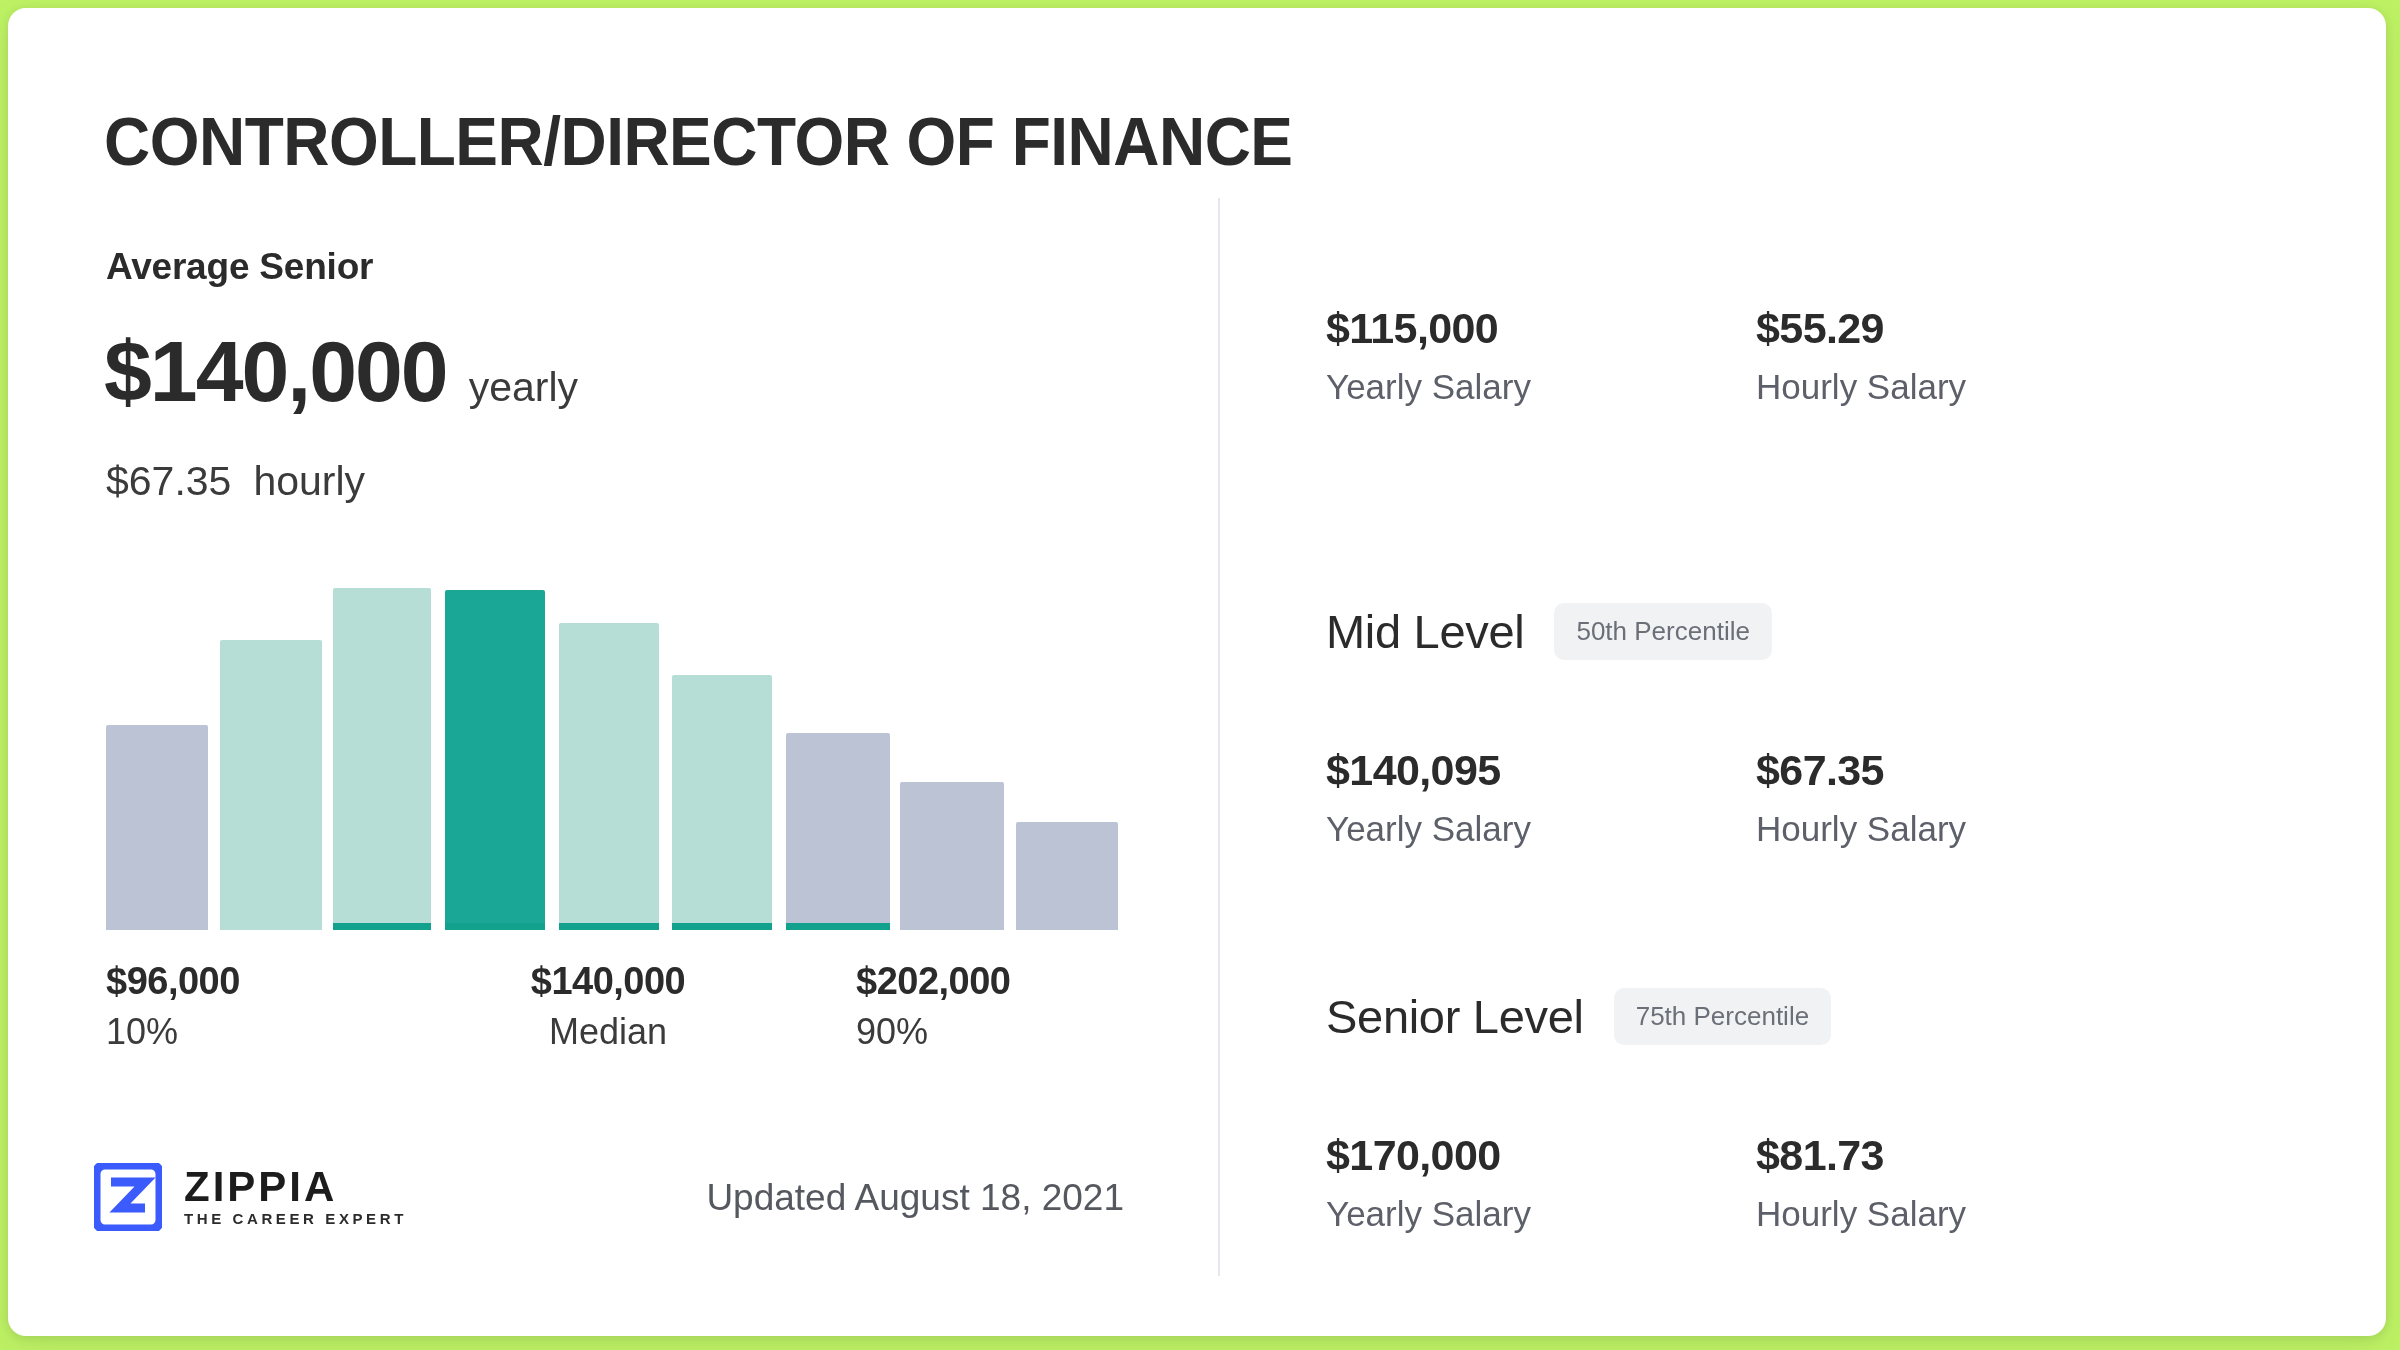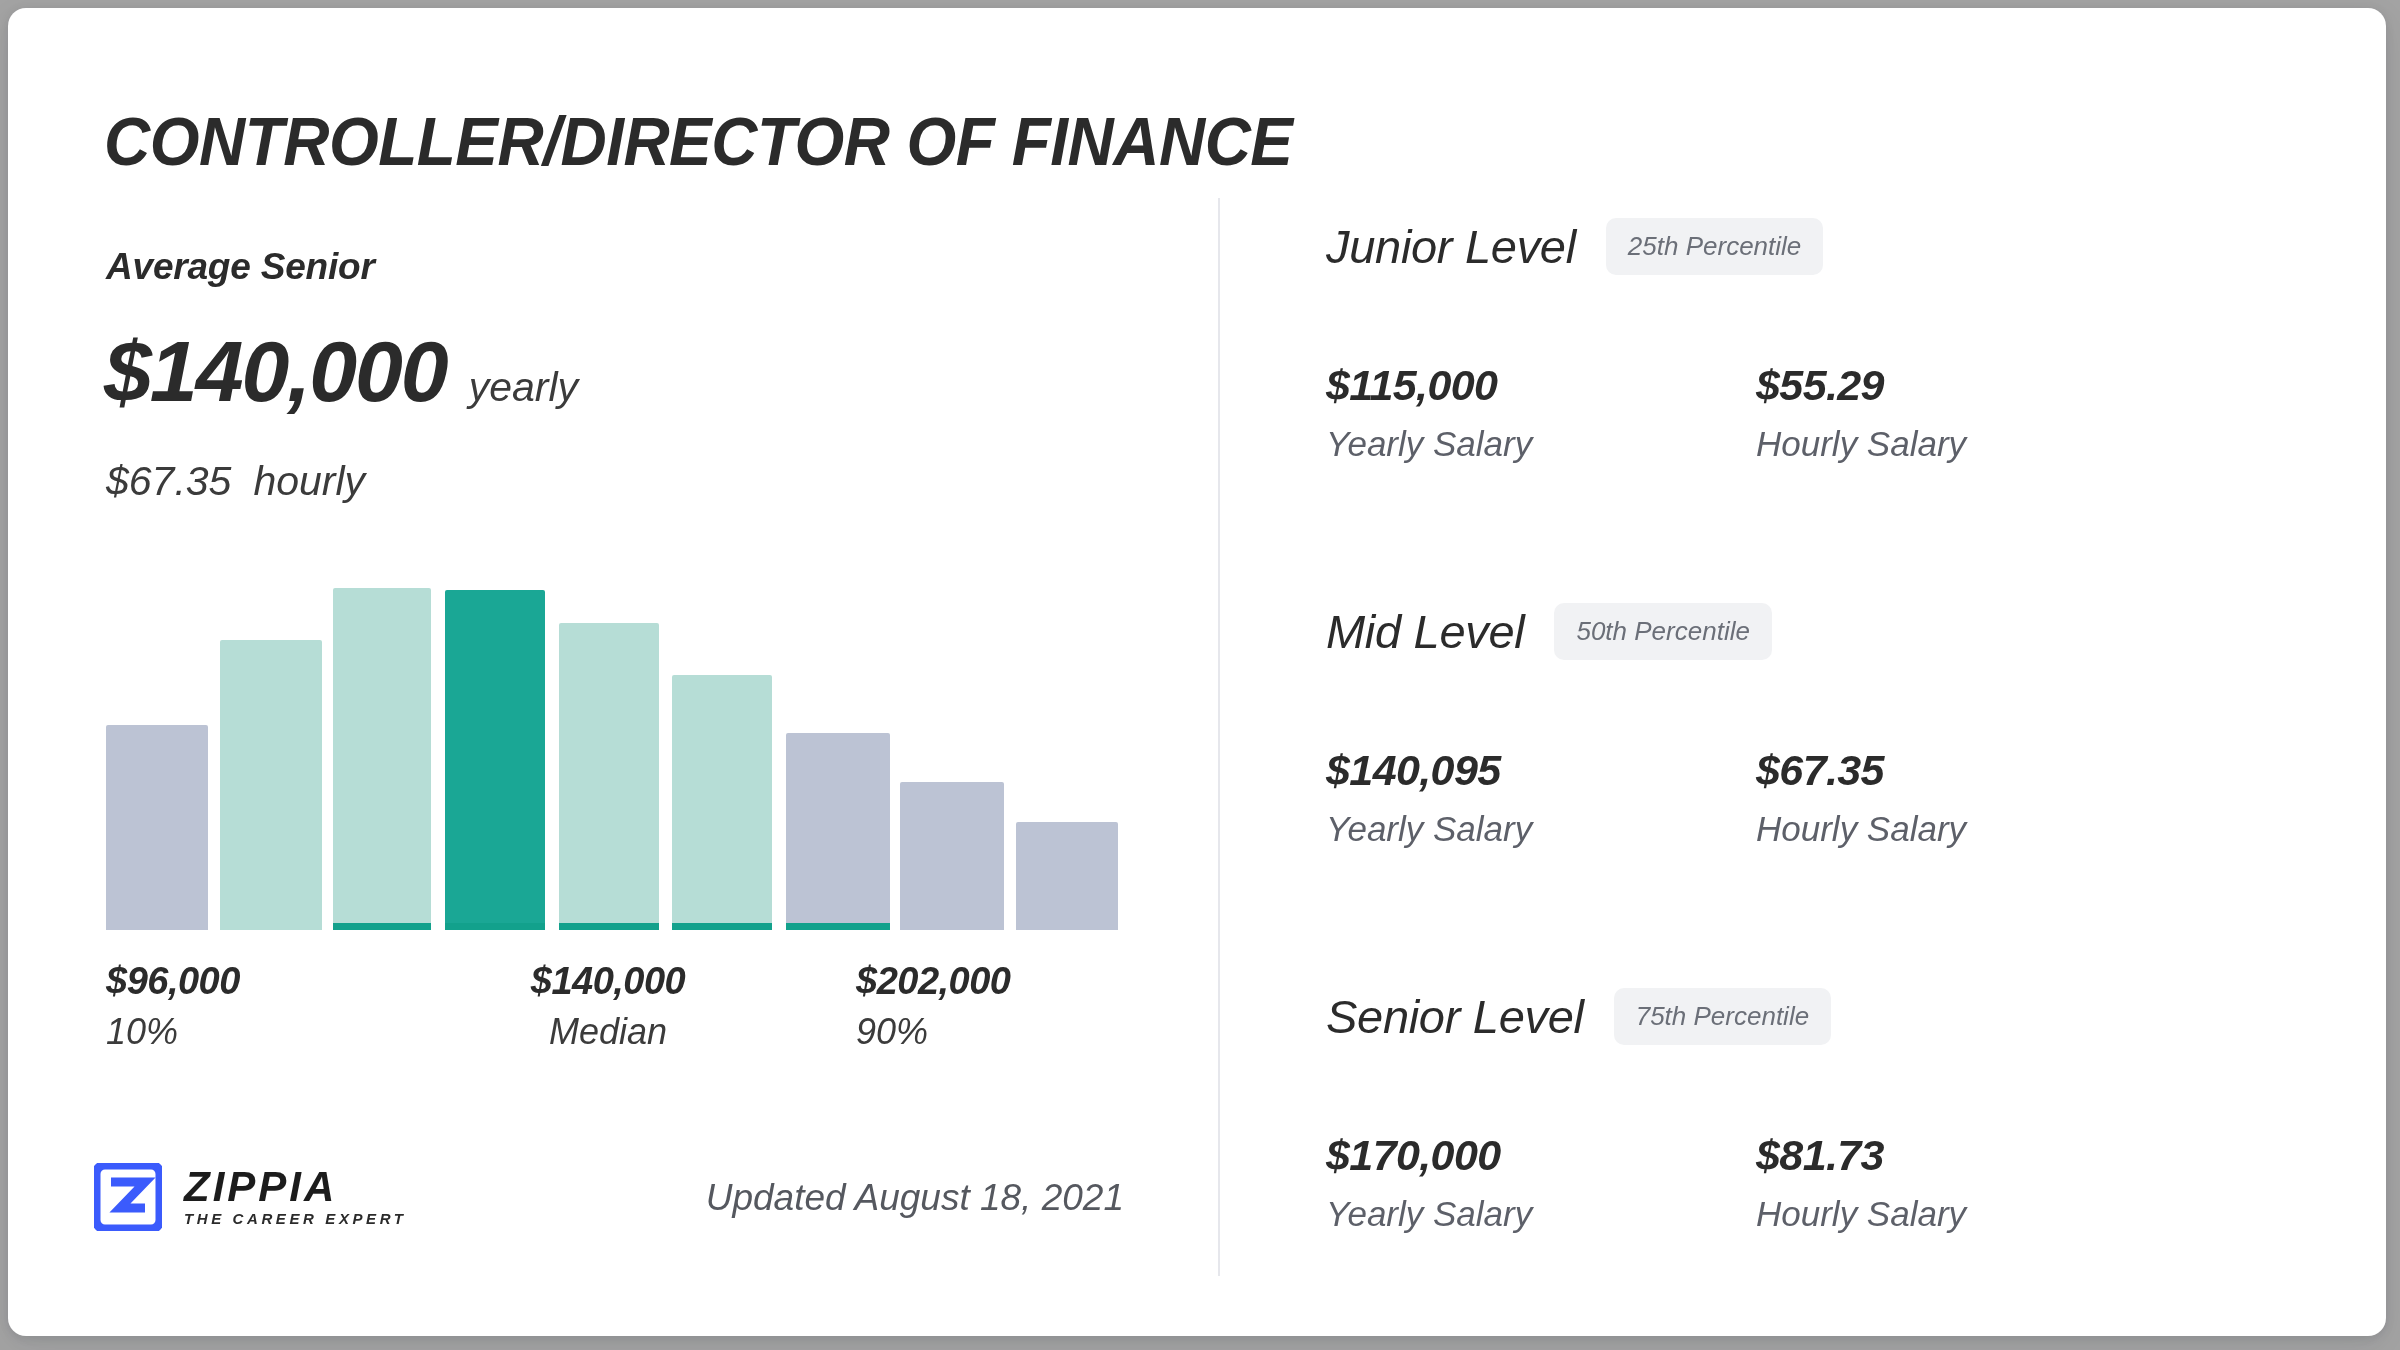--- a/index.html
+++ b/index.html
@@ -11,23 +11,22 @@
     width: 2400px;
     height: 1350px;
     font-family: "Liberation Sans", sans-serif;
     -webkit-font-smoothing: antialiased;
   }
 
   .stage {
     position: relative;
     width: 2400px;
     height: 1350px;
-    background: #a3a3a3;
+    background: #bef264;
     overflow: hidden;
-    font-style: italic;
   }
 
   .card {
     position: absolute;
     left: 8px;
     top: 8px;
     width: 2378px;
     height: 1328px;
     background: #ffffff;
     border-radius: 18px;
@@ -345,24 +344,20 @@
         </div>
         <div class="updated">Updated August 18, 2021</div>
       </div>
     </div>
 
     <div class="divider"></div>
 
     <div class="right-col">
 
       <div class="level" style="top:210px;">
-        <div class="level-head">
-          <span class="level-title">Junior Level</span>
-          <span class="level-badge">25th Percentile</span>
-        </div>
         <div class="level-stats">
           <div class="stat">
             <div class="value">$115,000</div>
             <div class="label">Yearly Salary</div>
           </div>
           <div class="stat">
             <div class="value">$55.29</div>
             <div class="label">Hourly Salary</div>
           </div>
         </div>

